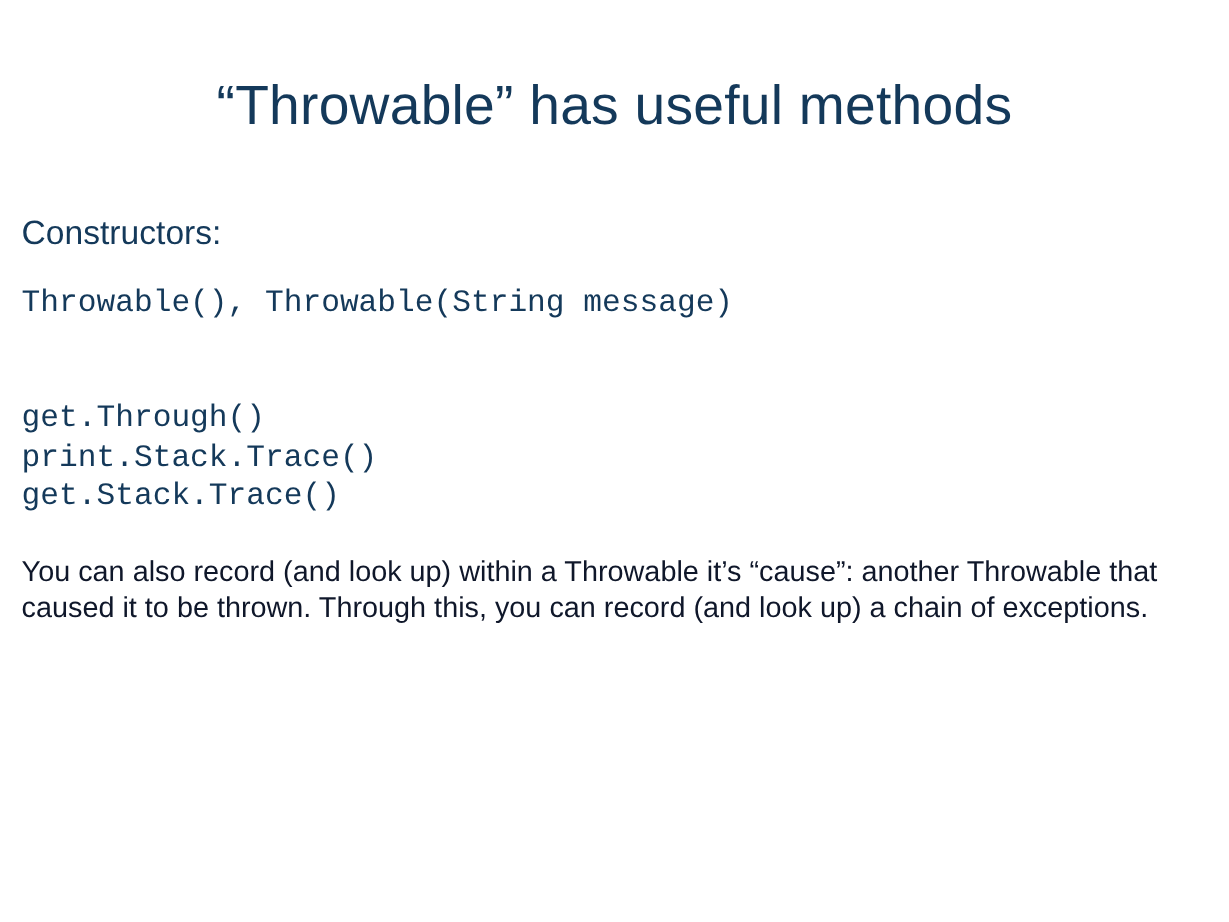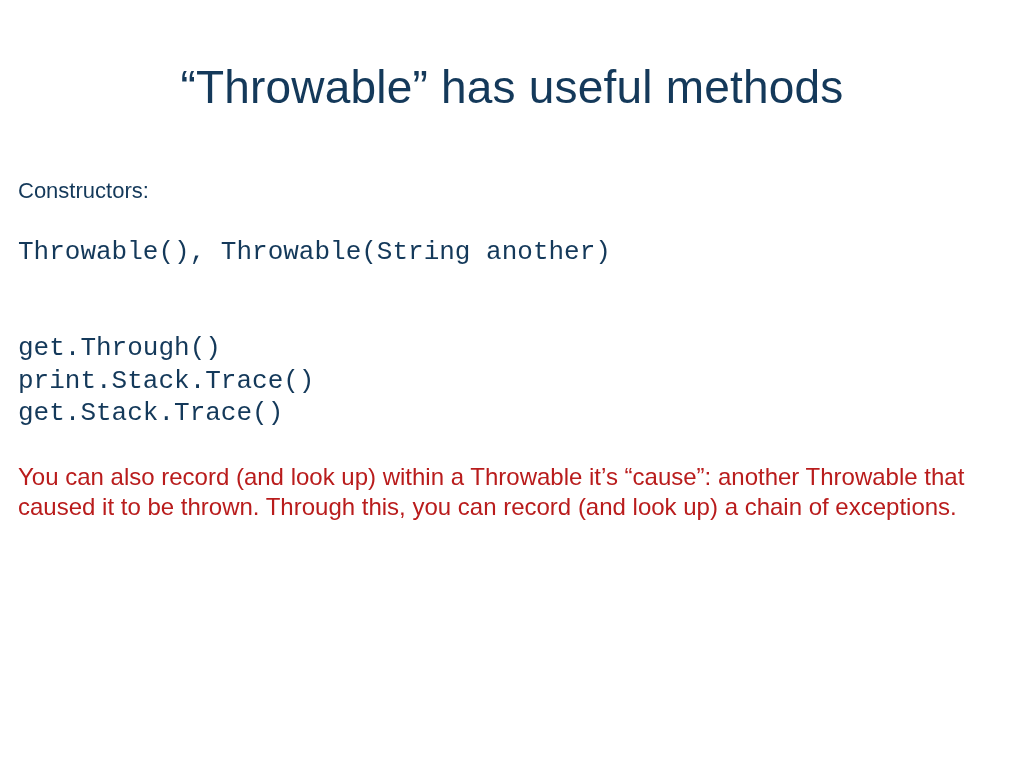--- a/index.html
+++ b/index.html
@@ -23,56 +23,56 @@
     top: 60px;
     left: 0;
     width: 1024px;
     text-align: center;
     font-size: 46px;
     font-weight: 400;
     color: #14395a;
     letter-spacing: 0.2px;
   }
   .heading {
-    font-size: 22px;
+    font-size: 28px;
     font-weight: 400;
     color: #14395a;
     font-family: Verdana, Geneva, sans-serif;
   }
   .codeblock {
     font-family: "Lucida Console", Consolas, "Courier New", monospace;
     font-size: 26px;
     font-weight: 400;
     color: #14395a;
     line-height: 1.25;
     white-space: pre;
   }
   .para {
     font-family: Arial, Helvetica, sans-serif;
     font-size: 24px;
     font-weight: 400;
-    color: #b91c1c;
+    color: #0f172a;
     line-height: 1.25;
   }
   .sec-constructors-h { position:absolute; top:178px; left:18px; }
   .sec-constructors-c { position:absolute; top:236px; left:18px; }
   .sec-methods-h     { position:absolute; top:295px; left:18px; }
   .sec-methods-c     { position:absolute; top:332px; left:18px; }
   .sec-para          { position:absolute; top:462px; left:18px; right:22px; }
 </style>
 </head>
 <body>
 
 <div class="slide">
 
   <div class="title">“Throwable” has useful methods</div>
 
   <div class="heading sec-constructors-h">Constructors:</div>
 
-  <div class="codeblock sec-constructors-c">Throwable(), Throwable(String another)</div>
+  <div class="codeblock sec-constructors-c">Throwable(), Throwable(String message)</div>
 
 
   <div class="codeblock sec-methods-c">get.Through()
 print.Stack.Trace()
 get.Stack.Trace()</div>
 
   <div class="para sec-para">You can also record (and look up) within a Throwable it’s “cause”: another Throwable that caused it to be thrown.  Through this, you can record (and look up) a chain of exceptions.</div>
 
 </div>
 

